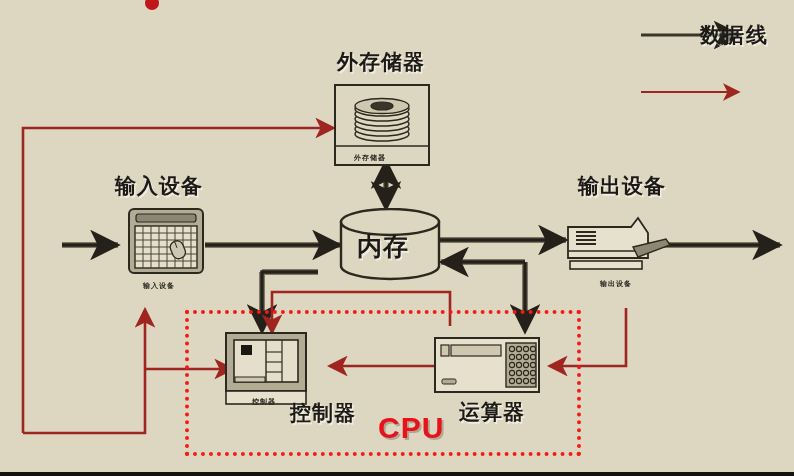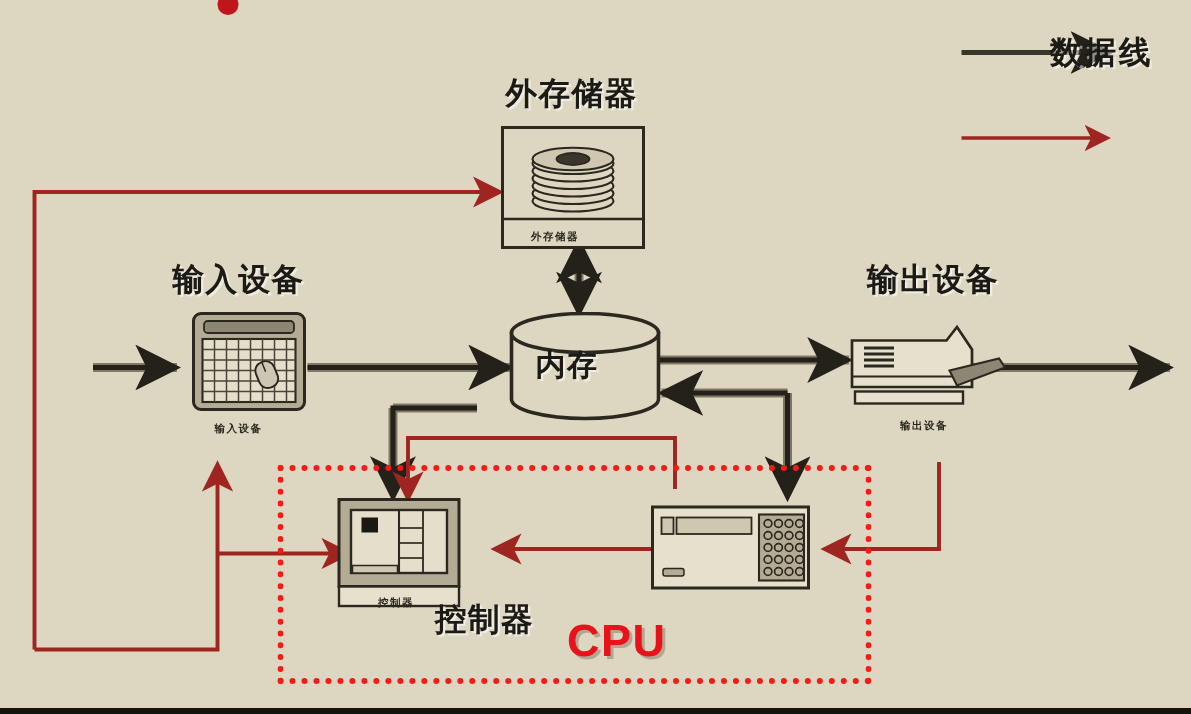--- a/index.html
+++ b/index.html
@@ -148,21 +148,21 @@
   </div>
   <div class="lbl lbl-tiny" style="left:143px;top:281px;">输入设备</div>
   <div class="lbl lbl-main" style="left:115px;top:172px;">输入设备</div>
 
   <div class="dev" style="left:338px;top:208px;width:104px;height:74px;">
     <svg width="104" height="74" viewBox="0 0 104 74">
       <path d="M3,14 L3,58 A49,13 0 0 0 101,58 L101,14 Z" fill="#ddd6c1" stroke="#2b281f" stroke-width="2.4"></path>
       <ellipse cx="52" cy="14" rx="49" ry="13" fill="#ddd6c1" stroke="#2b281f" stroke-width="2.4"></ellipse>
     </svg>
   </div>
-  <div class="lbl lbl-main" style="left:357px;top:230px;font-size:20px;">内存</div>
+  <div class="lbl lbl-main" style="left:357px;top:230px;font-size:25px;">内存</div>
 
   <div class="dev" style="left:566px;top:213px;width:110px;height:65px;">
     <svg width="110" height="65" viewBox="0 0 110 65">
       <path d="M2,14 L65,14 L72,5 L82,20 L82,45 L2,45 Z" fill="#e7e0cd" stroke="#2b281f" stroke-width="1.8"></path>
       <line x1="2" y1="38" x2="82" y2="38" stroke="#2b281f" stroke-width="1.4"></line>
       <rect x="4" y="48" width="72" height="8" fill="#e7e0cd" stroke="#2b281f" stroke-width="1.6"></rect>
       <g stroke="#2b281f" stroke-width="2">
         <line x1="10" y1="19" x2="30" y2="19"></line>
           <line x1="10" y1="23" x2="30" y2="23"></line>
         <line x1="10" y1="27" x2="30" y2="27"></line>
@@ -218,18 +218,19 @@
           <circle cx="93" cy="37" r="2.6"></circle>
           <circle cx="100" cy="37" r="2.6"></circle>
         <circle cx="79" cy="45" r="2.6"></circle>
           <circle cx="86" cy="45" r="2.6"></circle>
           <circle cx="93" cy="45" r="2.6"></circle>
           <circle cx="100" cy="45" r="2.6"></circle>
       </g>
     </svg>
   </div>
   <div class="lbl lbl-tiny" style="left:472px;top:392px;letter-spacing:2px;"></div>
+  <div class="lbl lbl-main" style="left:459px;top:398px;">运算器</div>
 
   <div class="lbl lbl-cpu" style="left:378px;top:411px;">CPU</div>
 
   <div class="lbl lbl-legend" style="left:700px;top:21px;font-family:Liberation Serif, serif;">数据线</div>
 
 </div>
 
 </body></html>

